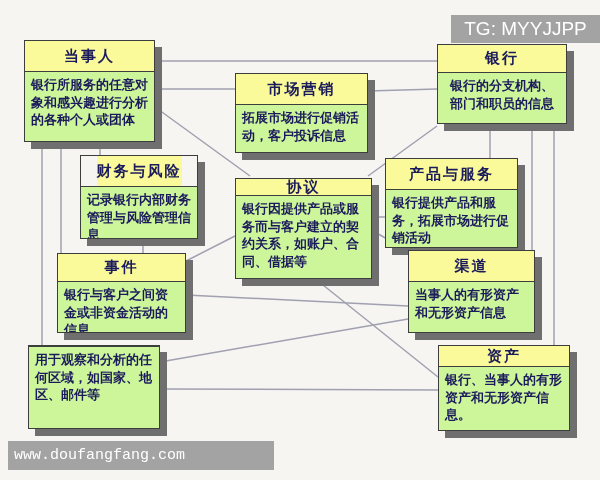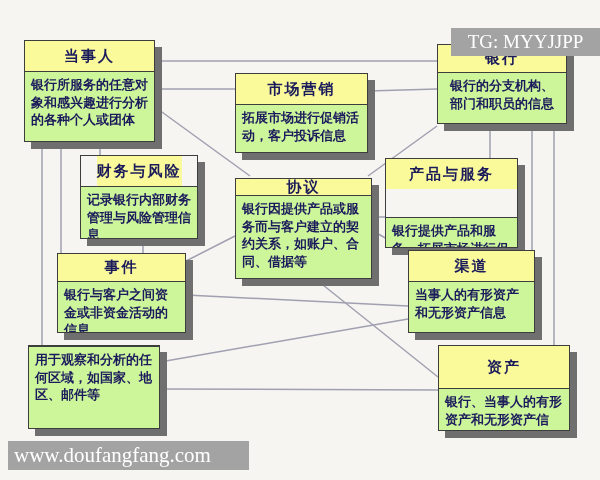--- a/index.html
+++ b/index.html
@@ -24,31 +24,31 @@
   }
   .bd {
     background: var(--body_bg,#cdf69b);
     border-top:1px solid var(--border,#3d3d3d);
     flex:1 1 auto;
     font-size:13px; font-weight:bold; color: var(--text,#1b1b5c);
     line-height:1.35; padding:4px 6px; box-sizing:border-box;
     overflow:hidden;
   }
   .wm-top {
-    position:absolute; z-index:3; left:451px; top:28px; width:149px; height:28px;
+    position:absolute; z-index:3; left:451px; top:15px; width:149px; height:28px;
     background: var(--watermark_bg,#a3a3a3);
     color:#ffffff; font-size:19px; line-height:28px; text-align:center;
-    font-family:Liberation Serif, serif;
+    font-family:Liberation Sans, sans-serif;
   }
   .wm-bottom {
-    position:absolute; z-index:3; left:8px; top:441px; width:241px; height:29px;
+    position:absolute; z-index:3; left:8px; top:441px; width:266px; height:29px;
     background: var(--watermark_bg,#a3a3a3);
-    color:#ffffff; font-size:21px; line-height:29px; padding-left:6px;
+    color:#ffffff; font-size:15px; line-height:29px; padding-left:6px;
     box-sizing:border-box;
-    font-family:Liberation Serif, serif;
+    font-family:Liberation Mono, monospace;
   }
 </style>
 </head>
 <body>
 
 <div id="canvas">
 
   <svg id="wires">
       <line x1="155" y1="61" x2="437" y2="61"></line>
       <line x1="155" y1="89" x2="235" y2="89"></line>
@@ -89,40 +89,40 @@
   <div class="entity" style="left: 80px; top: 155px; width: 118px; height: 84px; align-items: center;">
     <div class="hd" style="height: 30px;">财务与风险</div>
     <div class="bd">记录银行内部财务管理与风险管理信息</div>
   </div>
 
   <div class="entity" style="left: 235px; top: 178px; width: 137px; height: 101px;">
     <div class="hd" style="height: 16px;">协议</div>
     <div class="bd">银行因提供产品或服务而与客户建立的契约关系，如账户、合同、借据等</div>
   </div>
 
-  <div class="entity" style="left: 385px; top: 158px; width: 133px; height: 90px; gap: 28px;">
+  <div class="entity" style="left: 385px; top: 158px; width: 133px; height: 90px;">
     <div class="hd" style="height: 30px;">产品与服务</div>
     <div class="bd">银行提供产品和服务，拓展市场进行促销活动</div>
   </div>
 
   <div class="entity" style="left: 57px; top: 253px; width: 129px; height: 80px;">
     <div class="hd" style="height: 27px;">事件</div>
     <div class="bd">银行与客户之间资金或非资金活动的信息</div>
   </div>
 
   <div class="entity" style="left: 408px; top: 250px; width: 127px; height: 83px;">
     <div class="hd" style="height: 30px;">渠道</div>
     <div class="bd">当事人的有形资产和无形资产信息</div>
   </div>
 
   <div class="entity" style="left: 28px; top: 345px; width: 132px; height: 84px;">
     <div class="bd">用于观察和分析的任何区域，如国家、地区、邮件等</div>
   </div>
 
   <div class="entity" style="left: 438px; top: 345px; width: 132px; height: 86px;">
-    <div class="hd" style="height: 42px;">资产</div>
+    <div class="hd" style="height: 20px;">资产</div>
     <div class="bd">银行、当事人的有形资产和无形资产信息。</div>
   </div>
 
   <div class="wm-top">TG: MYYJJPP</div>
   <div class="wm-bottom">www.doufangfang.com</div>
 
 </div>
 
 </body></html>

